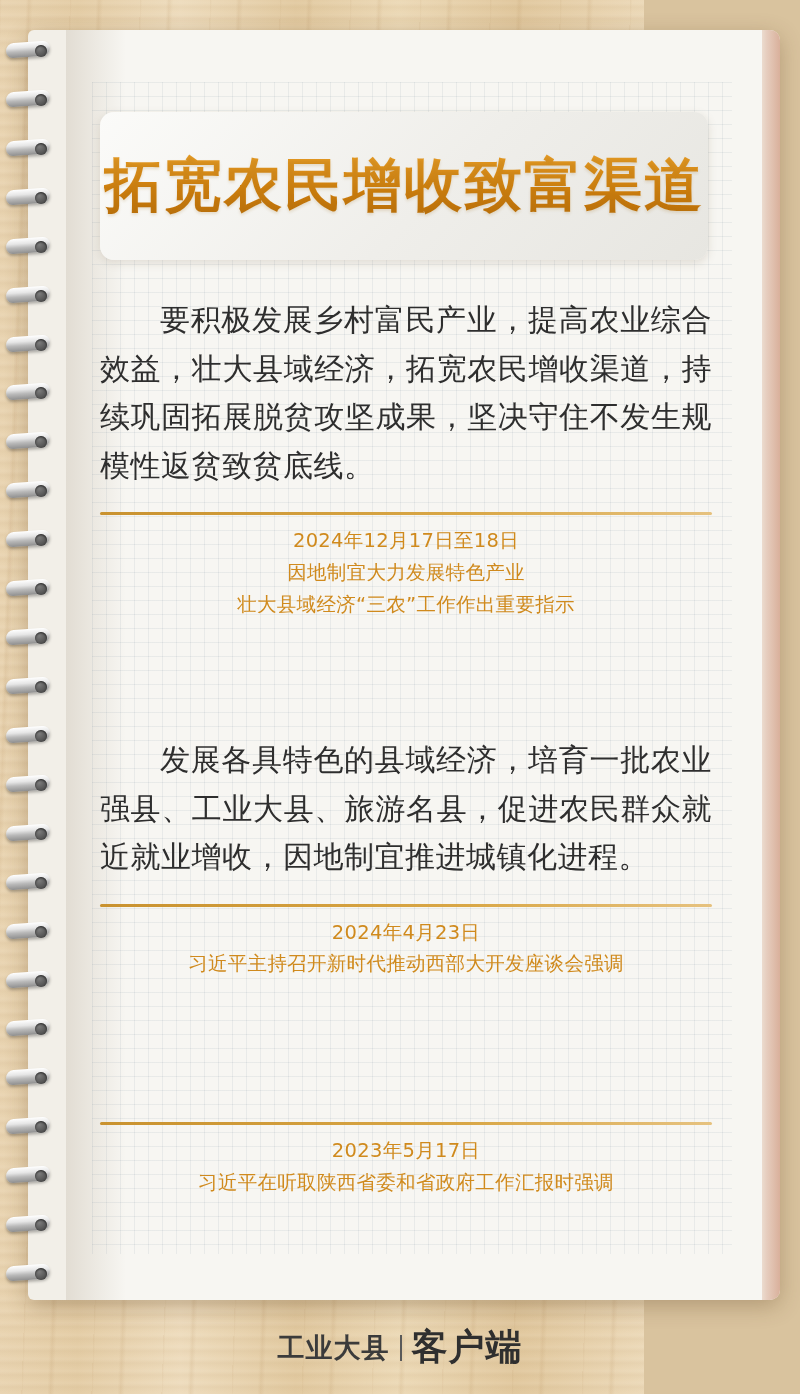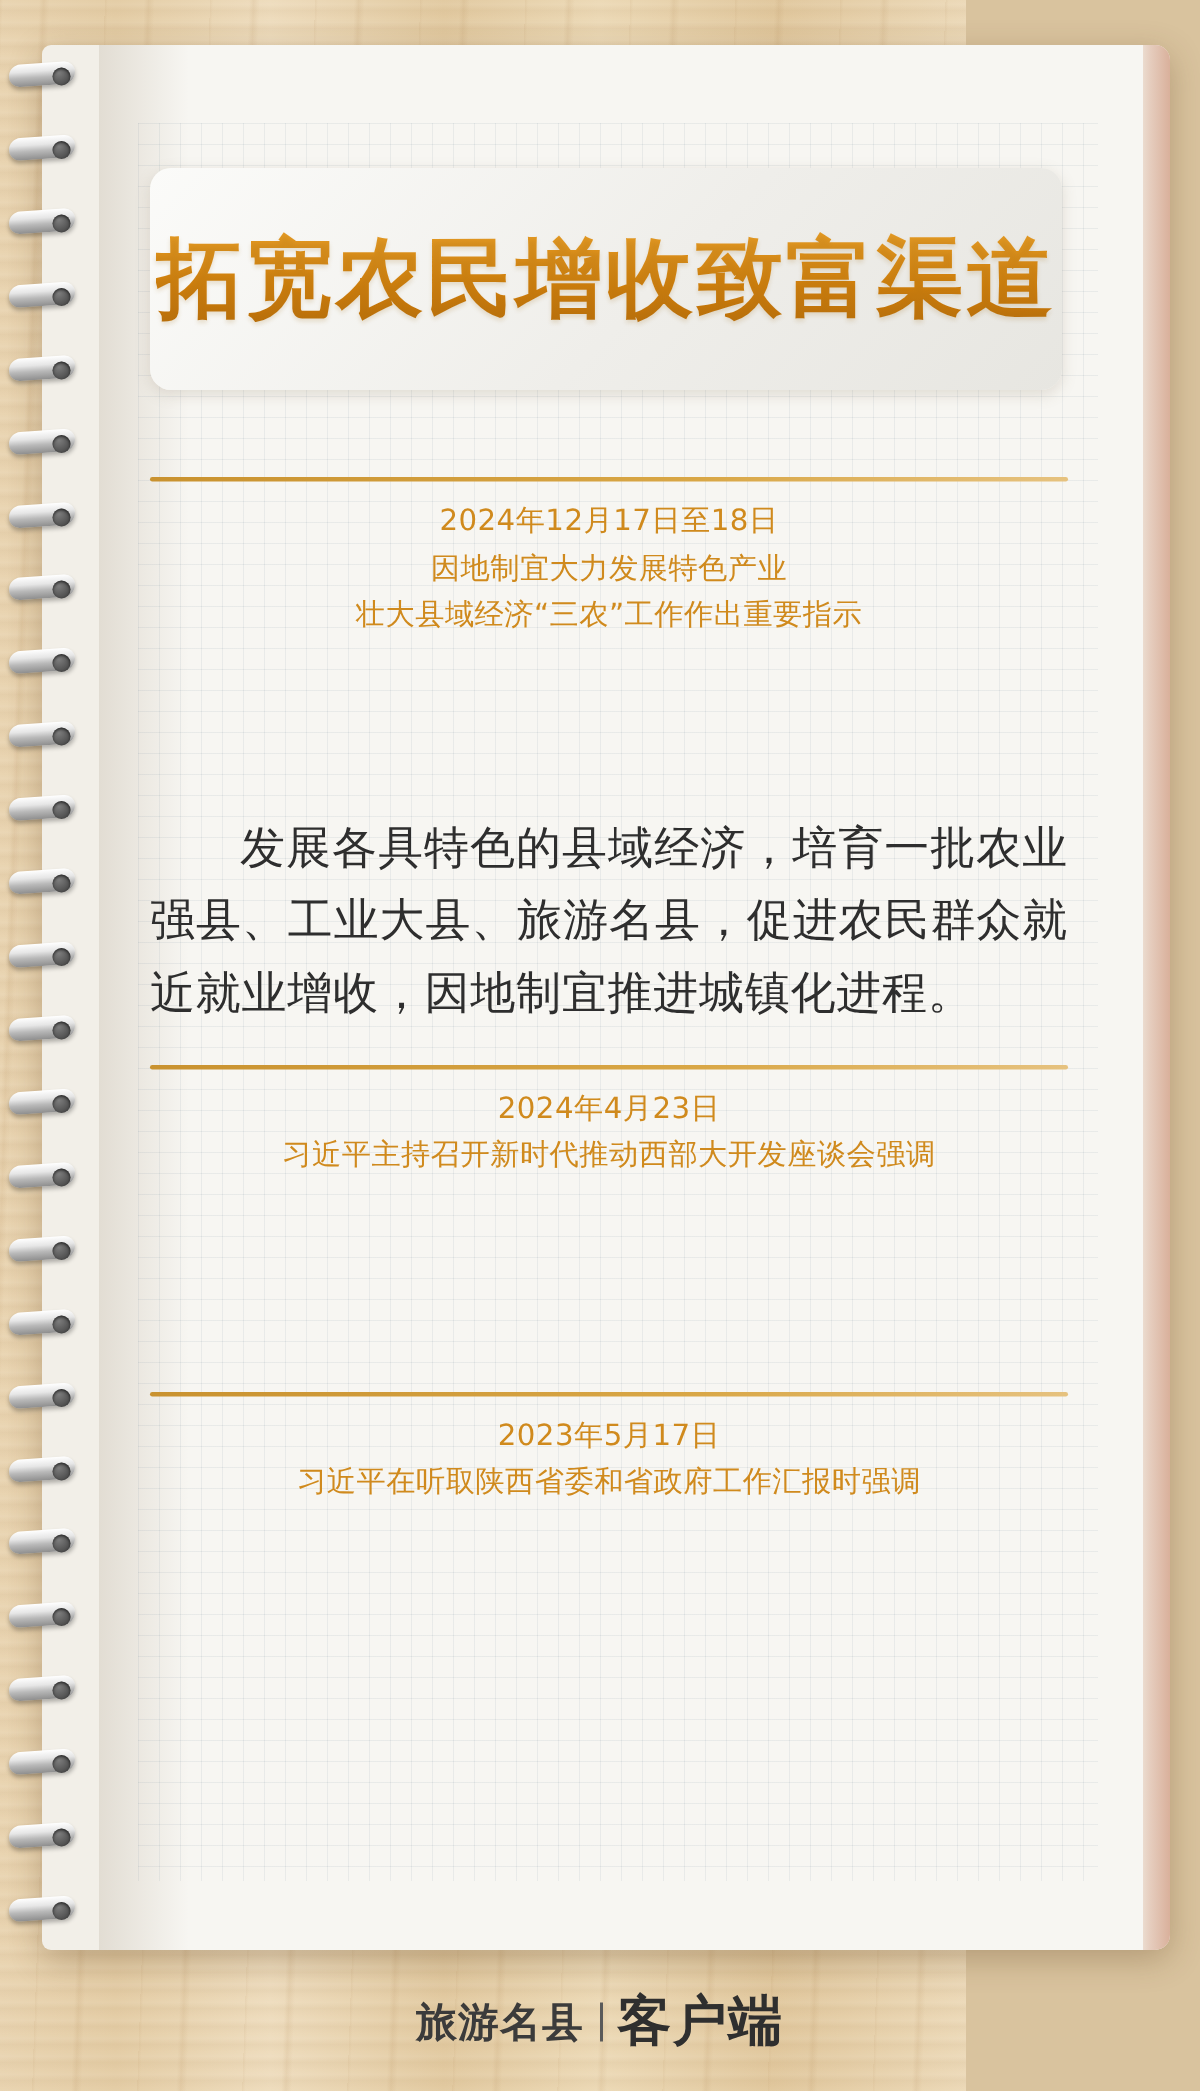--- a/index.html
+++ b/index.html
@@ -350,20 +350,21 @@
       </div>
     </div>
 
   <div class="title-card">
     <div class="title-text">拓宽农民增收致富渠道</div>
   </div>
 
   <div class="content">
 
     <div class="block">
+      <div class="quote">要积极发展乡村富民产业，提高农业综合效益，壮大县域经济，拓宽农民增收渠道，持续巩固拓展脱贫攻坚成果，坚决守住不发生规模性返贫致贫底线。</div>
       <div class="divider"></div>
       <div class="source">
         <div>2024年12月17日至18日</div>
         <div>因地制宜大力发展特色产业</div>
         <div>壮大县域经济“三农”工作作出重要指示</div>
       </div>
     </div>
 
     <div class="spacer-1"></div>
 
@@ -382,17 +383,17 @@
       <div class="divider"></div>
       <div class="source">
         <div>2023年5月17日</div>
         <div>习近平在听取陕西省委和省政府工作汇报时强调</div>
       </div>
     </div>
 
   </div>
 
   <div class="footer">
-    <div class="rm">旅游名县</div>
+    <div class="rm">工业大县</div>
     <div class="sep"></div>
     <div class="kh">客户端</div>
   </div>
 </div>
 
 </body></html>

